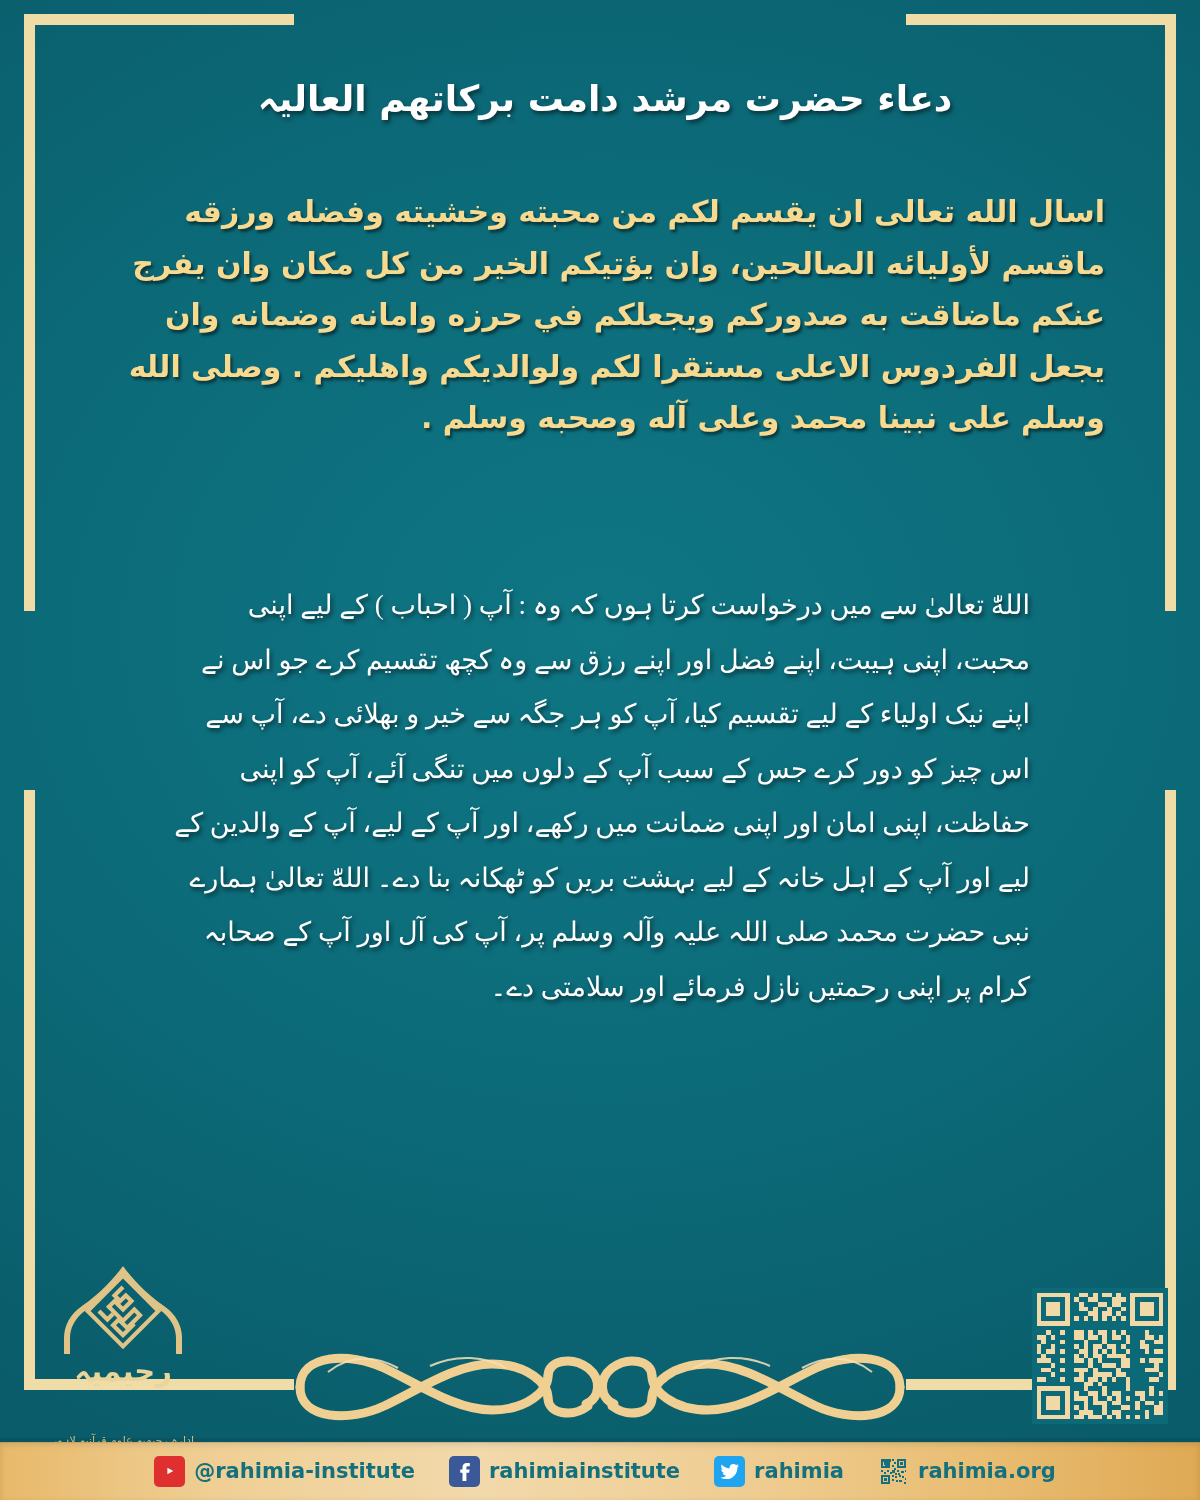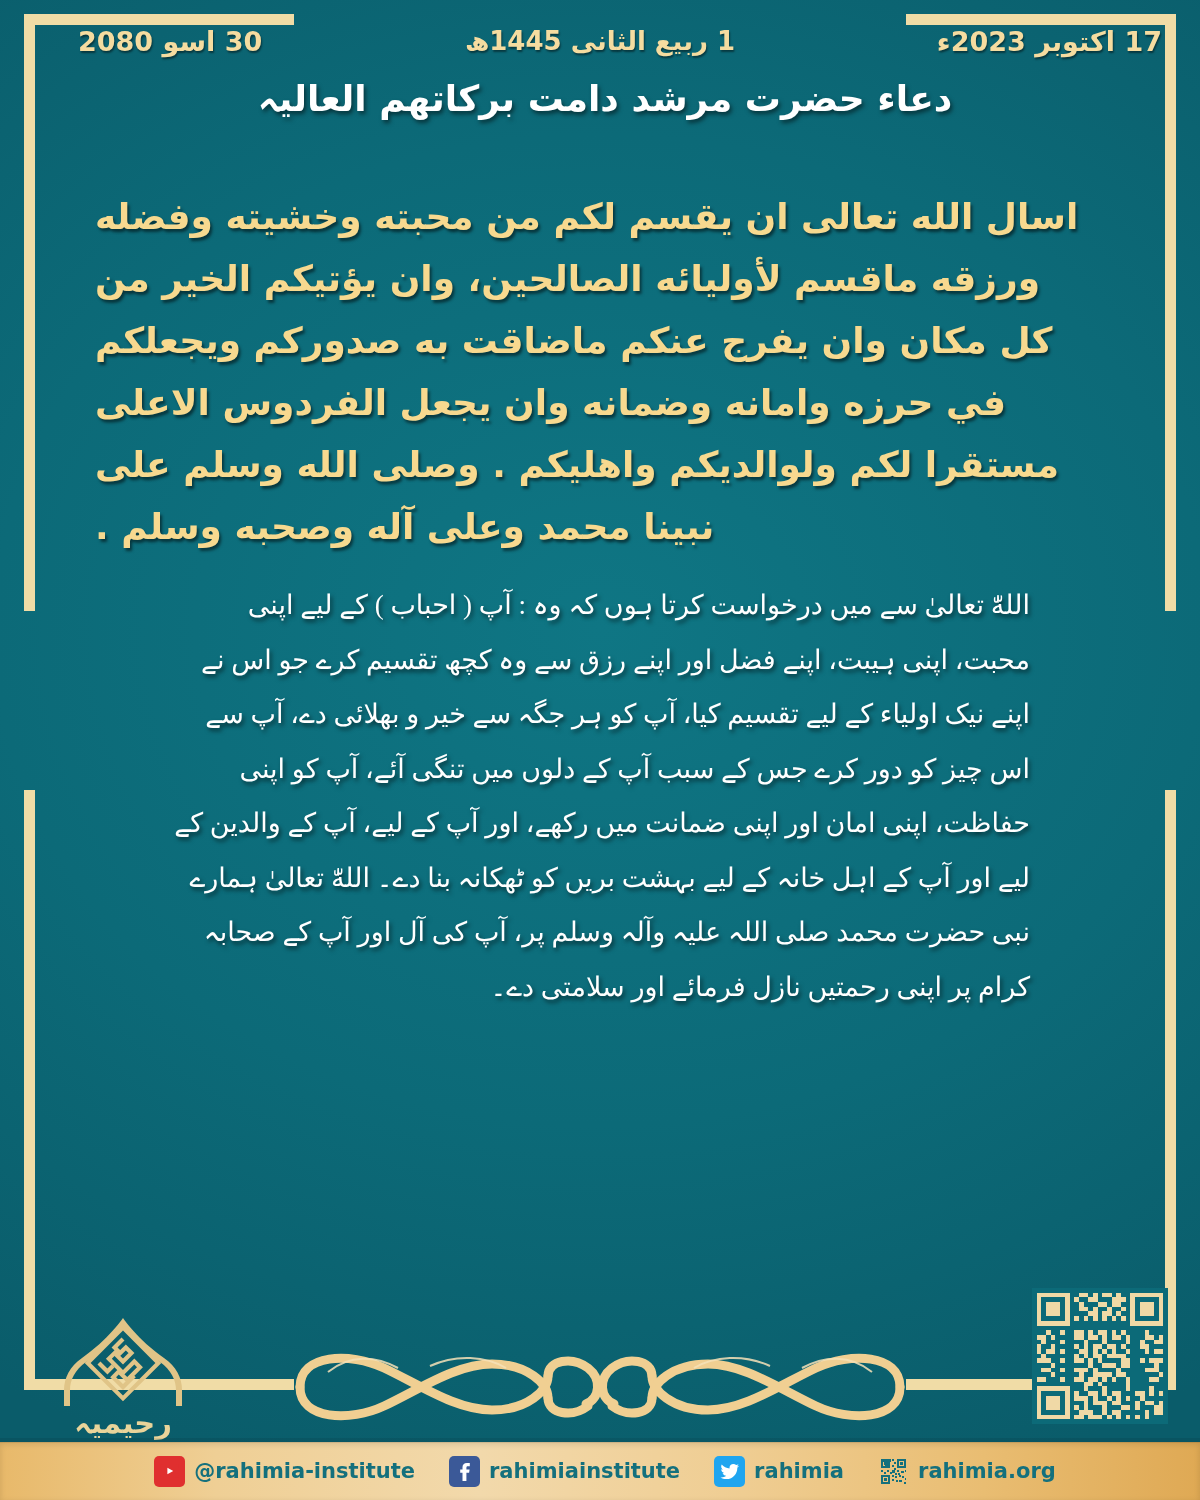--- a/index.html
+++ b/index.html
@@ -56,43 +56,43 @@
     direction:rtl;
     letter-spacing:.5px;
     text-shadow:2px 3px 4px rgba(0,0,0,.5);
     margin-left:10px;
   }
 
   
   .arabic-block{
     position:absolute;
     top:186px;left:95px;right:95px;
-    direction:rtl;text-align:left;
+    direction:rtl;text-align:right;
     color:#f7d98f;
     font-family:"DejaVu Sans","Liberation Serif",serif;
-    font-size:36px;
+    font-size:30px;
     font-weight:700;
     line-height:1.72;
     text-shadow:2px 3px 3px rgba(0,0,0,.5);
   }
 
   
   .urdu-block{
     position:absolute;
     top:578px;left:170px;right:170px;
     direction:rtl;
     color:#ffffff;
     font-family:Liberation Serif, serif;
     font-size:27px;
     line-height:2.02;
     text-shadow:2px 3px 4px rgba(0,0,0,.55);
   }
 
   
-  .logo{position:absolute;left:48px;top:1314px;width:150px;height:165px;}
+  .logo{position:absolute;left:48px;top:1262px;width:150px;height:165px;}
   .logo svg{display:block;}
   .logo-word{
     position:absolute;left:0;right:0;top:92px;text-align:center;
     color:#e9d49a;font-size:29px;font-weight:700;direction:rtl;
     font-family:"DejaVu Sans",sans-serif;
   }
   .logo-sub{
     position:absolute;left:0;right:0;top:128px;text-align:center;
     color:#d9c489;font-size:11px;direction:rtl;letter-spacing:.3px;
     font-family:"DejaVu Sans",sans-serif;
@@ -141,25 +141,20 @@
 
   <div class="frame-seg fr-tl-h"></div>
   <div class="frame-seg fr-tl-v"></div>
   <div class="frame-seg fr-tr-h"></div>
   <div class="frame-seg fr-tr-v"></div>
   <div class="frame-seg fr-bl-v"></div>
   <div class="frame-seg fr-bl-h"></div>
   <div class="frame-seg fr-br-v"></div>
   <div class="frame-seg fr-br-h"></div>
 
-  <div class="hdr">
-    <div class="date date-bikrami">30 اسو 2080</div>
-    <div class="date date-hijri">1 ربیع الثانی 1445ھ</div>
-    <div class="date date-greg">17 اکتوبر 2023ء</div>
-  </div>
   <div class="title">دعاء حضرت مرشد دامت برکاتھم العالیہ</div>
 
   <div class="arabic-block">اسال الله تعالى ان يقسم لكم من محبته وخشيته وفضله ورزقه ماقسم لأوليائه الصالحين، وان يؤتيكم الخير من كل مكان وان يفرج عنكم ماضاقت به صدوركم ويجعلكم في حرزه وامانه وضمانه وان يجعل الفردوس الاعلى مستقرا لكم ولوالديكم واهليكم . وصلى الله وسلم على نبينا محمد وعلى آله وصحبه وسلم .</div>
 
   <div class="urdu-block">اللهّٰ تعالیٰ سے میں درخواست کرتا ہوں کہ وہ : آپ ( احباب ) کے لیے اپنی محبت، اپنی ہیبت، اپنے فضل اور اپنے رزق سے وہ کچھ تقسیم کرے جو اس نے اپنے نیک اولیاء کے لیے تقسیم کیا، آپ کو ہر جگہ سے خیر و بھلائی دے، آپ سے اس چیز کو دور کرے جس کے سبب آپ کے دلوں میں تنگی آئے، آپ کو اپنی حفاظت، اپنی امان اور اپنی ضمانت میں رکھے، اور آپ کے لیے، آپ کے والدین کے لیے اور آپ کے اہل خانہ کے لیے بہشت بریں کو ٹھکانہ بنا دے۔ اللهّٰ تعالیٰ ہمارے نبی حضرت محمد صلی اللہ علیہ وآلہ وسلم پر، آپ کی آل اور آپ کے صحابہ کرام پر اپنی رحمتیں نازل فرمائے اور سلامتی دے۔</div>
 
   <div class="logo">
     <svg width="150" height="100" viewBox="0 0 150 100">
       <path d="M75 4 C75 4 60 26 34 44 C22 52 16 64 16 76 L16 92 L22 92 L22 76 C22 66 27 56 38 48 C60 33 75 14 75 14 C75 14 90 33 112 48 C123 56 128 66 128 76 L128 92 L134 92 L134 76 C134 64 128 52 116 44 C90 26 75 4 75 4 Z" fill="#e0c487"></path>
       <g transform="translate(75,49) rotate(45)" fill="none" stroke="#e0c487" stroke-width="4.2">

